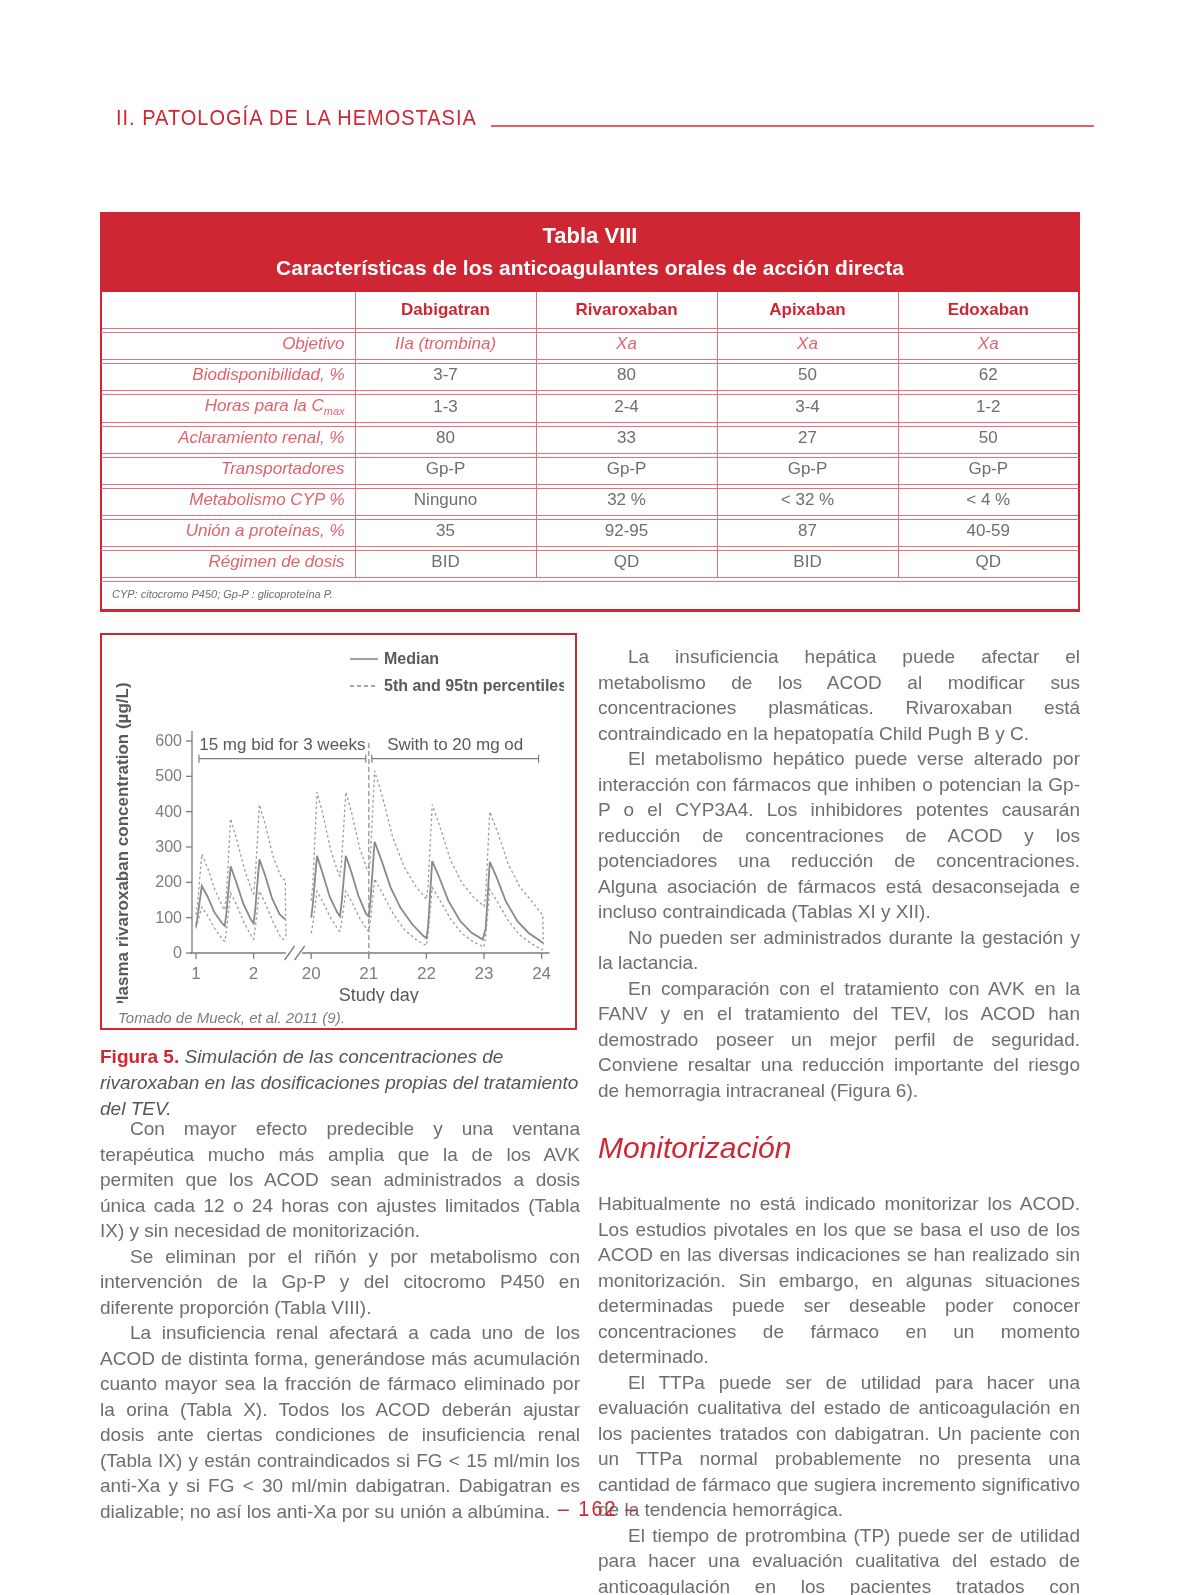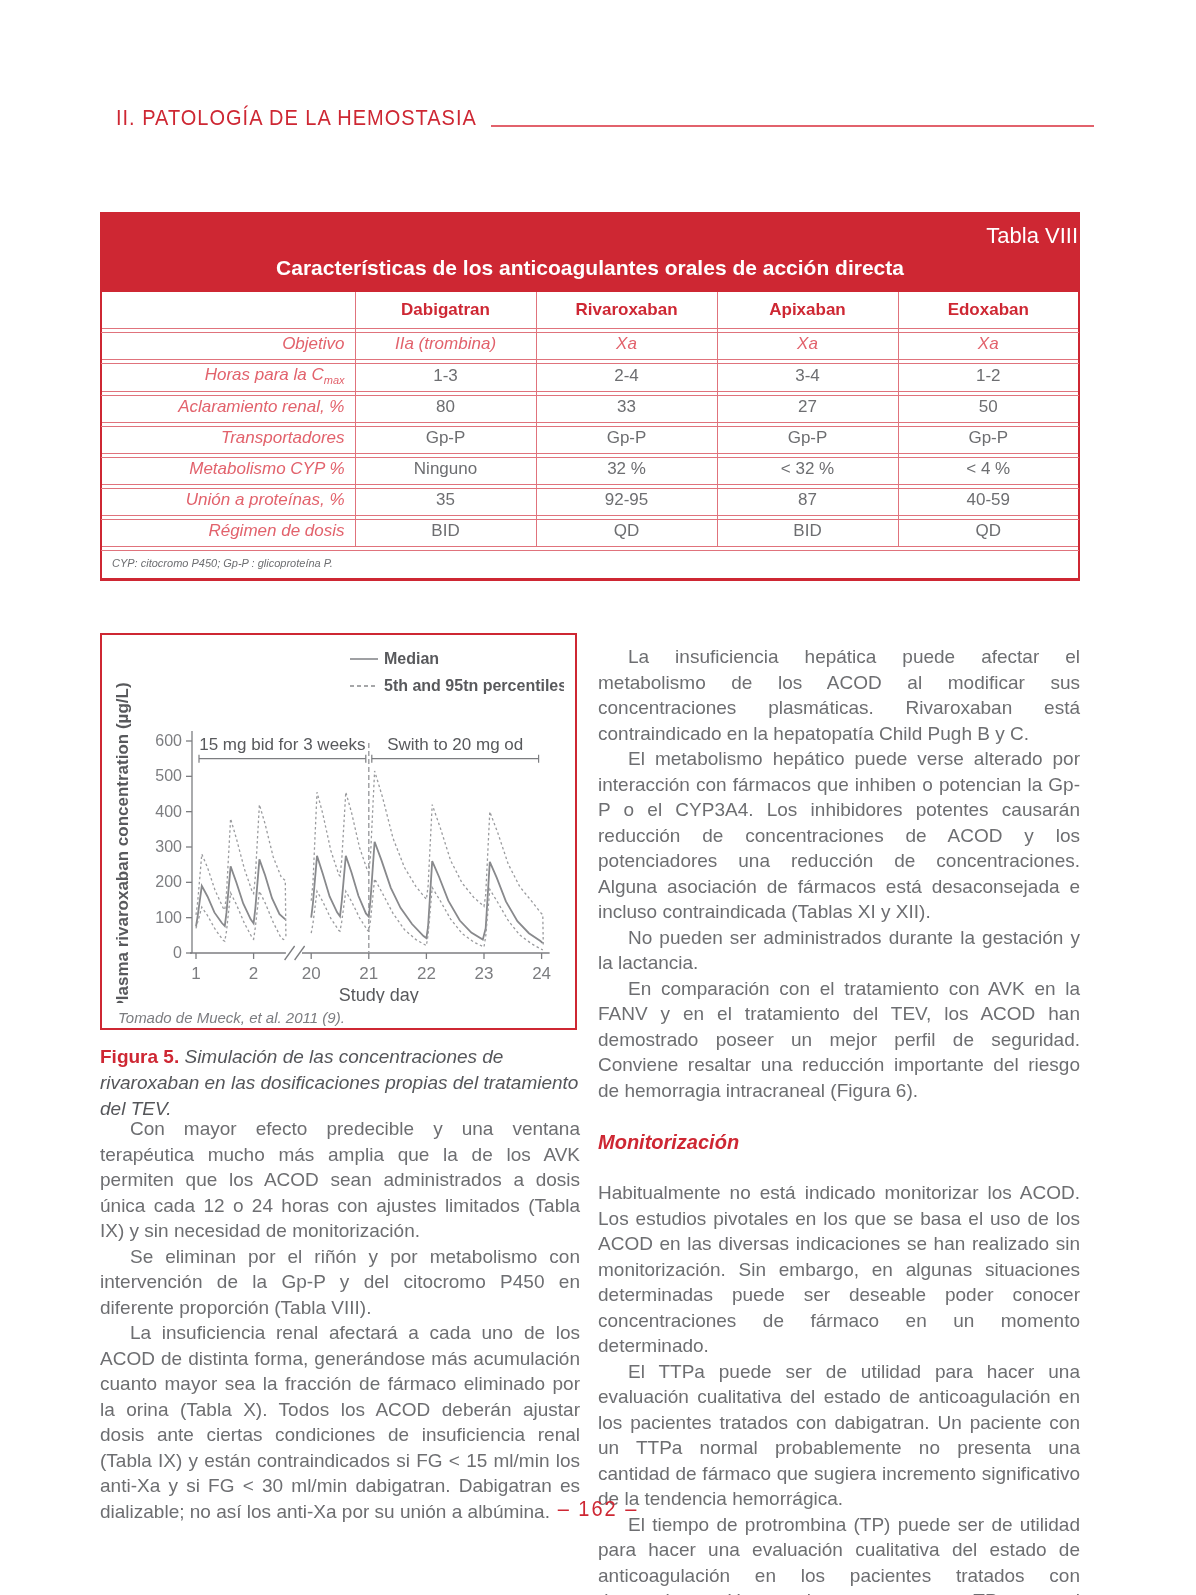--- a/index.html
+++ b/index.html
@@ -18,21 +18,21 @@
   .running-head{position:absolute;left:116px;top:108px;width:978px;display:flex;align-items:flex-end;}
   .running-head .rh-text{color:var(--red);font-size:20px;font-weight:500;letter-spacing:1px;
         transform:scaleY(1.12);transform-origin:bottom left;white-space:nowrap;}
   .running-head .rh-rule{flex:1;height:2px;background:var(--lred);margin:0 0 4px 14px;}
 
   
   .tabla-wrap{position:absolute;left:100px;top:212px;width:978px;}
   table.tabla{width:100%;border-collapse:collapse;table-layout:fixed;
         border:2px solid var(--red);border-bottom-width:3px;font-size:17px;}
   .tabla .band{background:var(--red);color:#fff;text-align:center;padding:9px 0 12px;}
-  .tabla .band .t1{font-size:22px;font-weight:normal;margin-bottom:7px;text-align:right;}
+  .tabla .band .t1{font-size:22px;font-weight:bold;margin-bottom:7px;}
   .tabla .band .t2{font-size:21px;font-weight:bold;}
   .tabla th.drug{color:var(--red);font-weight:bold;text-align:center;padding:8px 0;
         border-left:1px solid var(--grid);font-size:17px;}
   .tabla th.corner{border-left:none;}
   .tabla td{padding:5px 10px;height:19px;}
   .tabla td.lbl{color:var(--lred);font-style:italic;text-align:right;}
   .tabla td.val{color:var(--gray);text-align:center;border-left:1px solid var(--grid);}
   .tabla td.val.redital{color:var(--lred);font-style:italic;}
   .tabla tr.datarow td,.tabla tr.tv-foot td{border-top:1px solid var(--grid);position:relative;}
   .tabla tr.datarow td::after,.tabla tr.tv-foot td::after{content:"";position:absolute;
@@ -52,21 +52,21 @@
         font-size:19px;line-height:26px;color:#55565a;}
   .fig-caption .fig-label{color:var(--red);font-weight:bold;font-style:normal;}
   .fig-caption .fig-text{font-style:italic;font-weight:500;}
 
   
   .col{position:absolute;width:482px;}
   .col-left{left:100px;top:1116px;width:480px;}
   .col-right{left:598px;top:644px;}
   p.body-p{margin:0;text-align:justify;font-size:19px;line-height:25.5px;color:var(--gray);}
   p.body-p.ind{text-indent:30px;}
-  .sect-head{color:var(--red);font-size:20px;font-weight:bold;font-style:italic;
+  .sect-head{color:var(--red);font-size:30px;font-weight:normal;font-style:italic;
         margin:28px 0 26px 0;}
 
   
   .page-number{position:absolute;left:0;top:1497px;width:100%;text-align:center;
         color:var(--red);font-size:20px;letter-spacing:2px;transform:scaleY(1.1);}
 </style>
 </head>
 <body>
 
 <div class="page">
@@ -100,20 +100,27 @@
             <th class="drug">Edoxaban</th>
           </tr>
       </thead>
       <tbody id="tv-body">
           <tr class="datarow">
             <td class="lbl">Objetivo</td>
             <td class="val redital">IIa (trombina)</td>
             <td class="val redital">Xa</td>
             <td class="val redital">Xa</td>
             <td class="val redital">Xa</td>
+          </tr>
+          <tr class="datarow">
+            <td class="lbl">Biodisponibilidad, %</td>
+            <td class="val">3-7</td>
+            <td class="val">80</td>
+            <td class="val">50</td>
+            <td class="val">62</td>
           </tr>
           <tr class="datarow">
             <td class="lbl">Horas para la C<sub>max</sub></td>
             <td class="val">1-3</td>
             <td class="val">2-4</td>
             <td class="val">3-4</td>
             <td class="val">1-2</td>
           </tr>
           <tr class="datarow">
             <td class="lbl">Aclaramiento renal, %</td>

